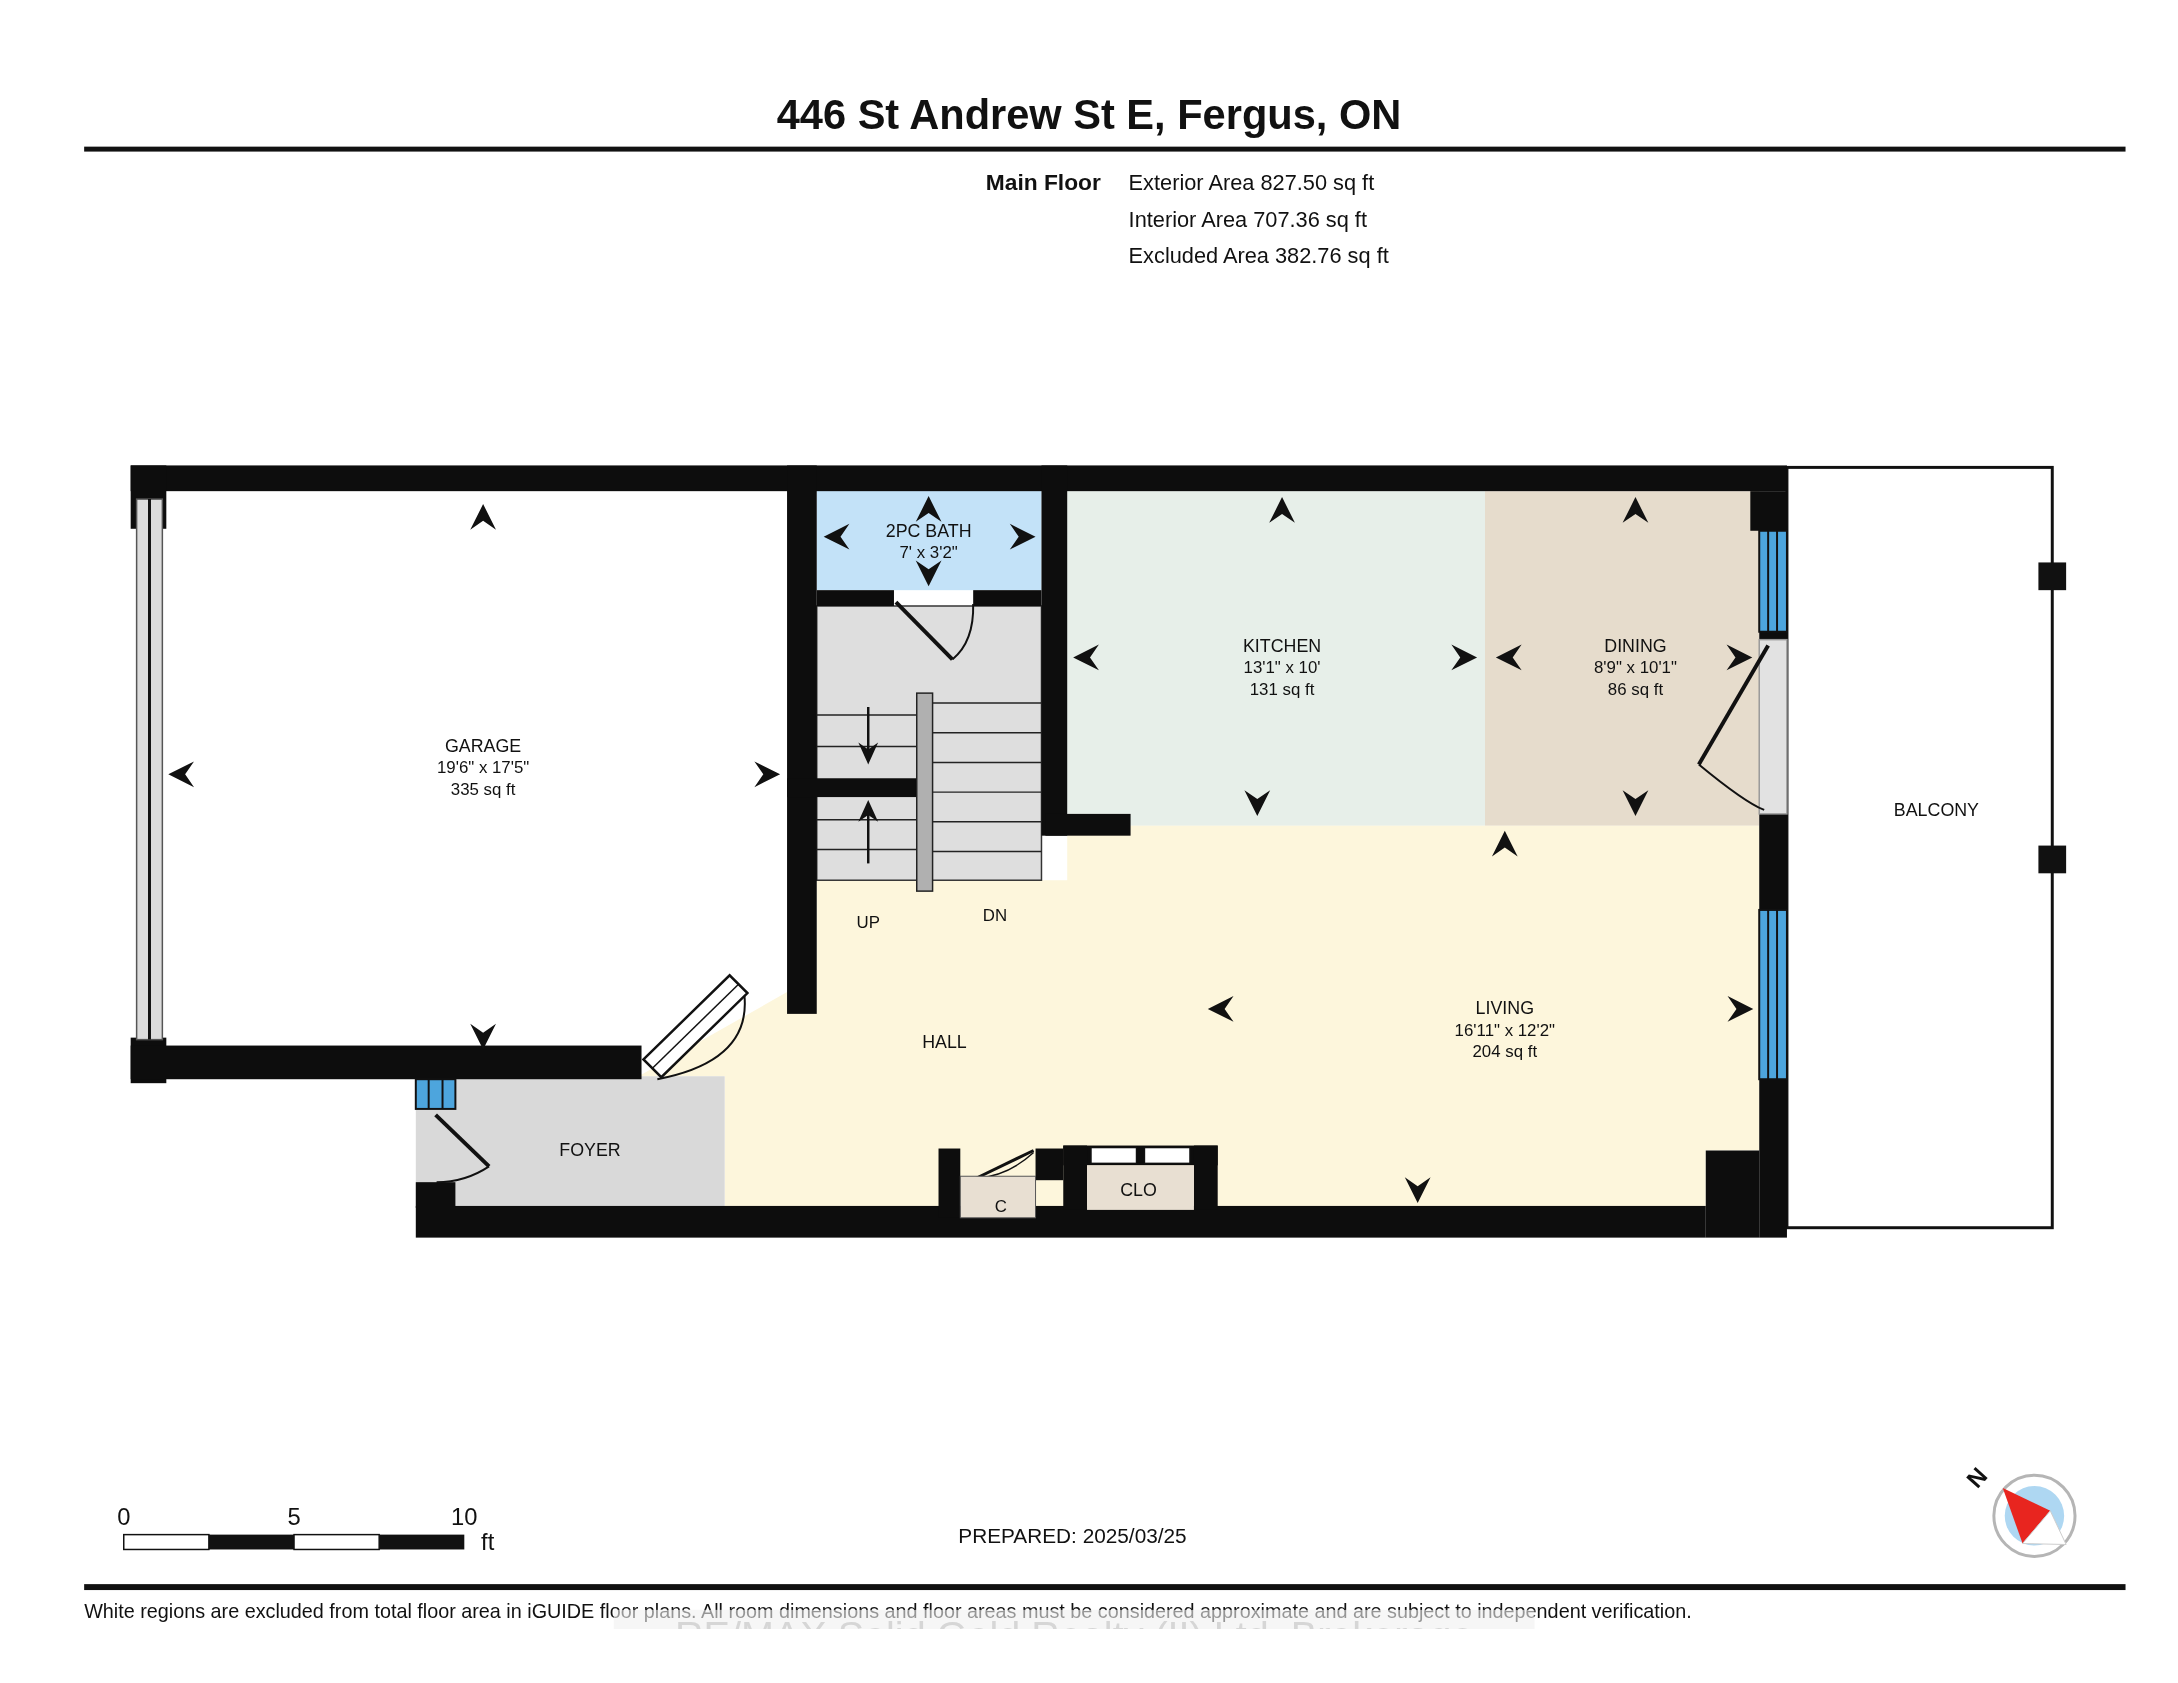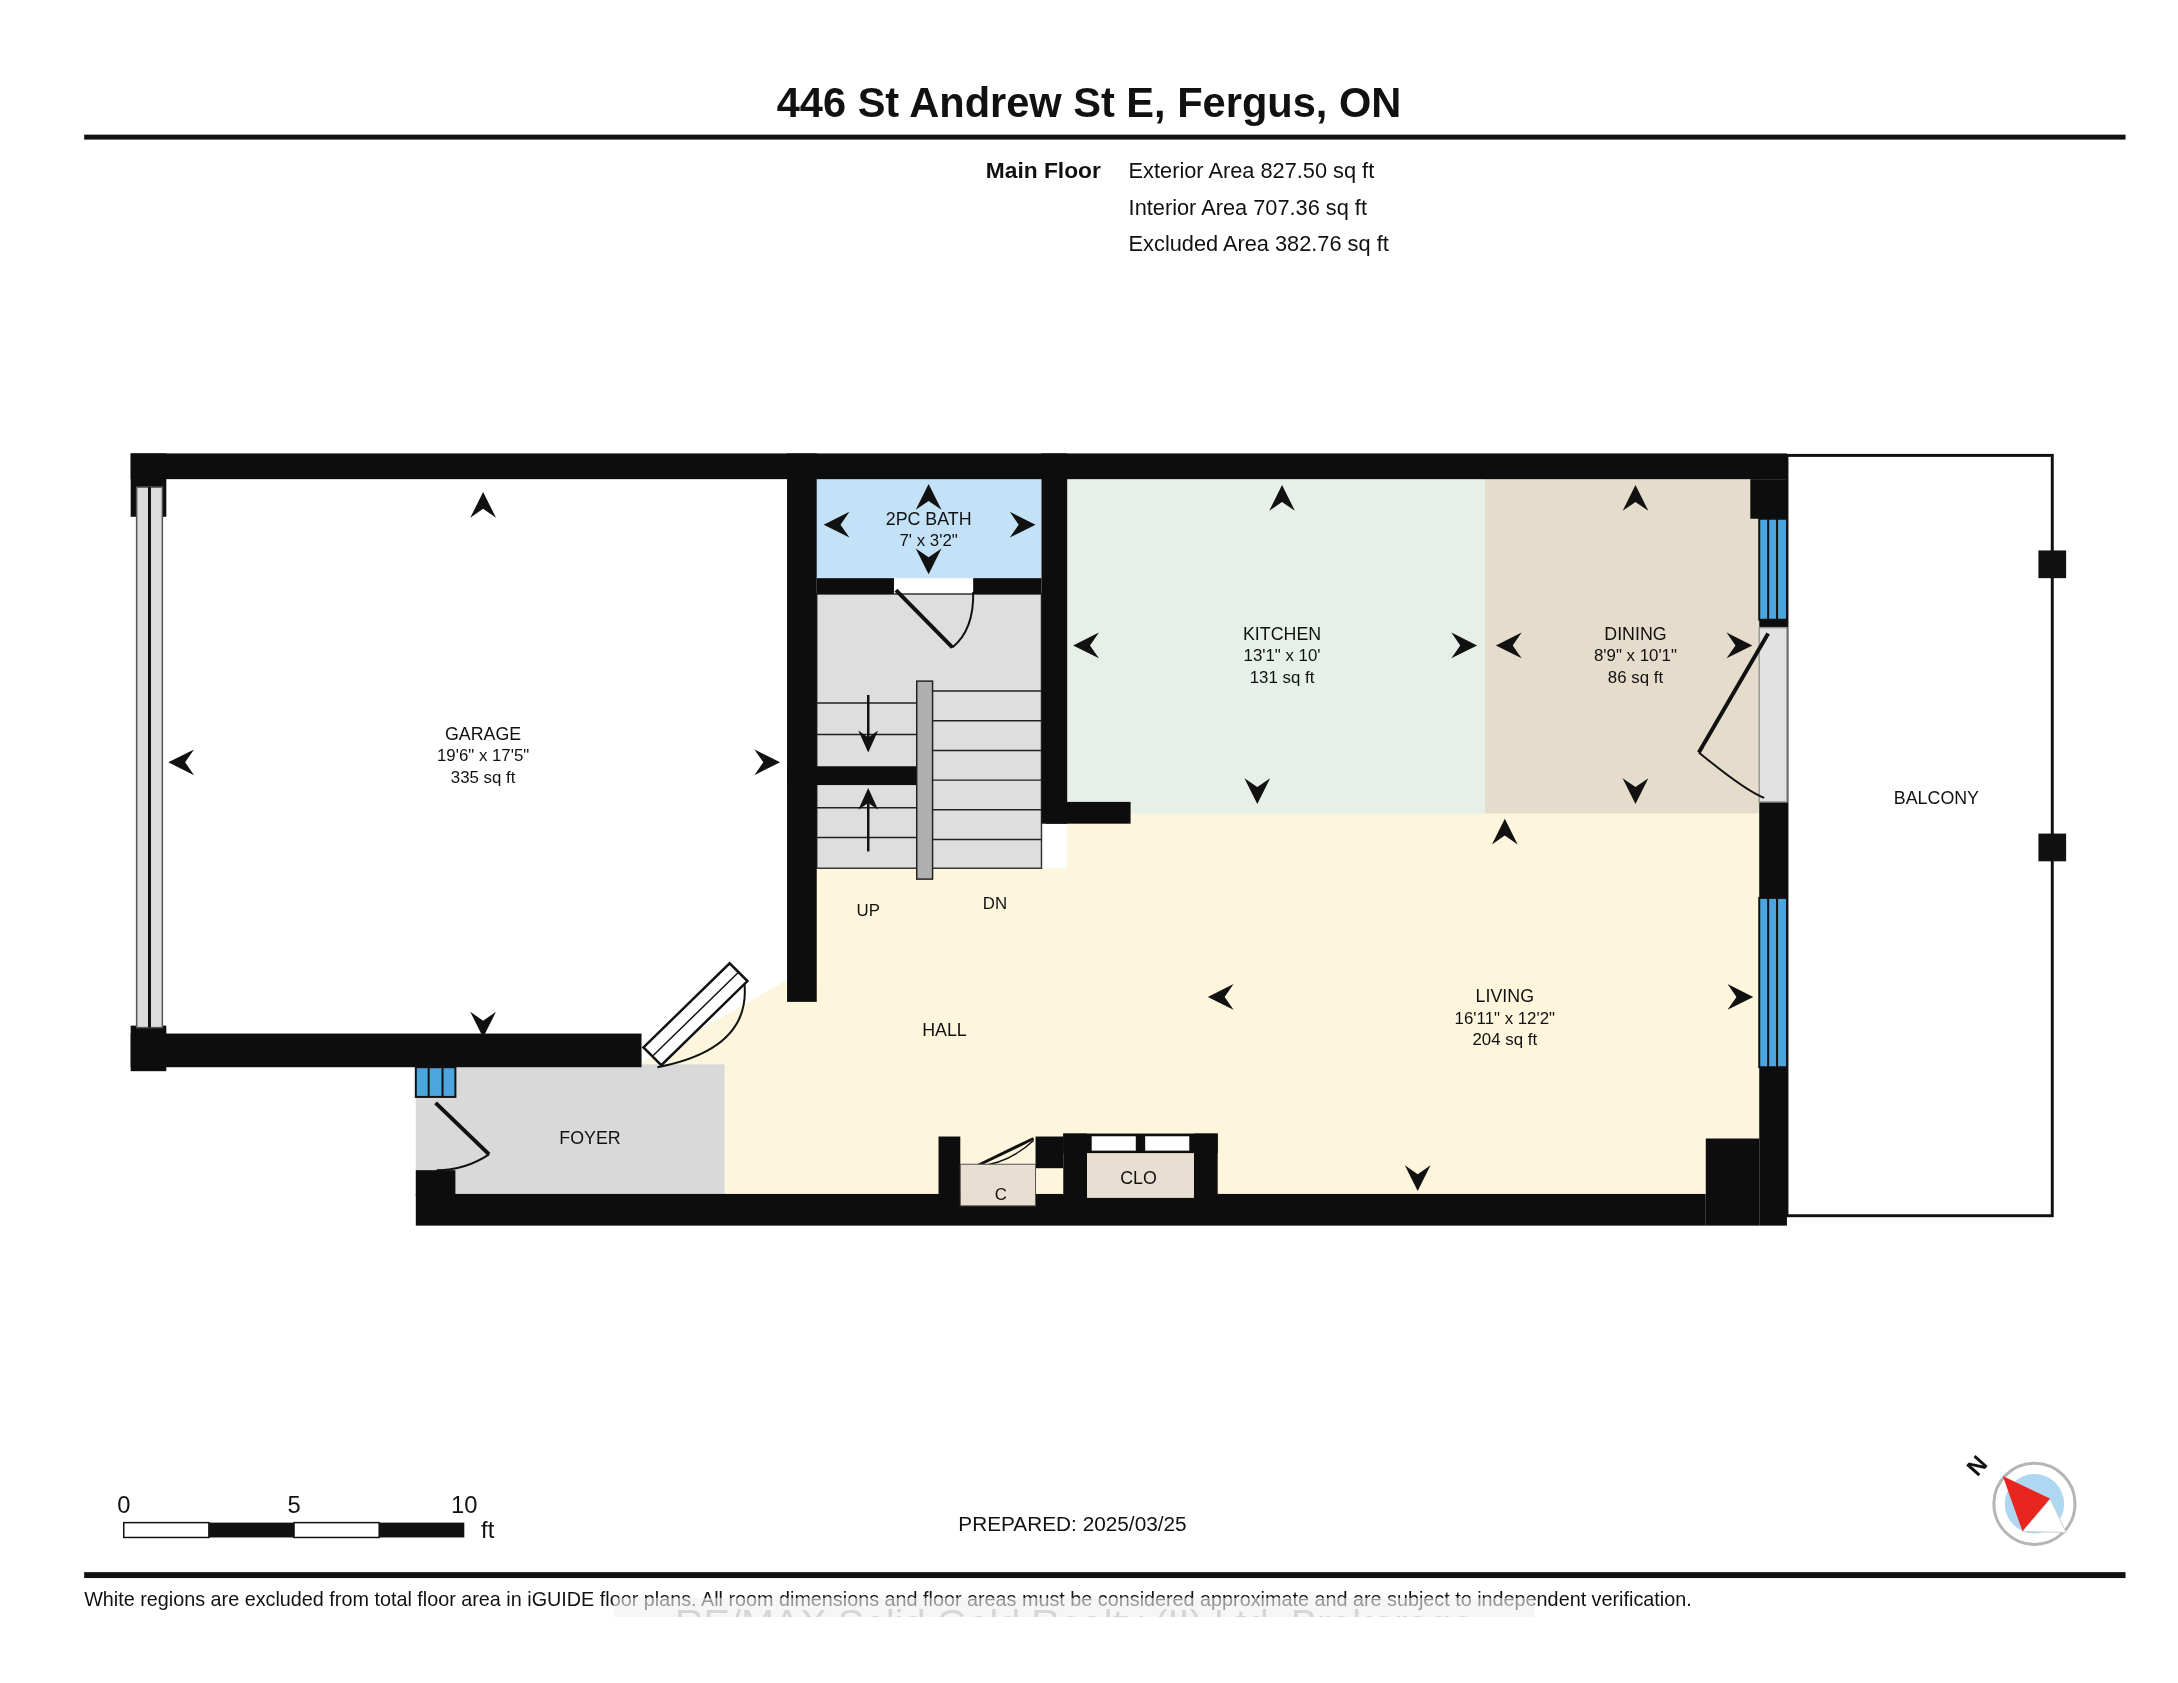--- a/index.html
+++ b/index.html
@@ -1,17 +1,17 @@
 <!DOCTYPE html>
 <html><head>
 <meta charset="utf-8">
 <style>
   html,body{margin:0;padding:0;background:#fff;}
   .page{position:relative;width:2178px;height:1617px;background:#ffffff;overflow:hidden;
-        font-family:"Liberation Sans","DejaVu Sans",sans-serif;}
+        font-family:"Liberation Sans","DejaVu Sans",sans-serif;margin-top:12px;}
   svg{display:block;}
   text{font-family:"Liberation Sans","DejaVu Sans",sans-serif;fill:#111;}
   .title{font-size:42px;font-weight:bold;}
   .hdr-bold{font-size:23px;font-weight:bold;}
   .hdr{font-size:22px;}
   .room{font-size:18px;}
   .room-sm{font-size:17px;}
   .updn{font-size:17px;}
   .scale-num{font-size:24px;}
   .prepared{font-size:21px;}

